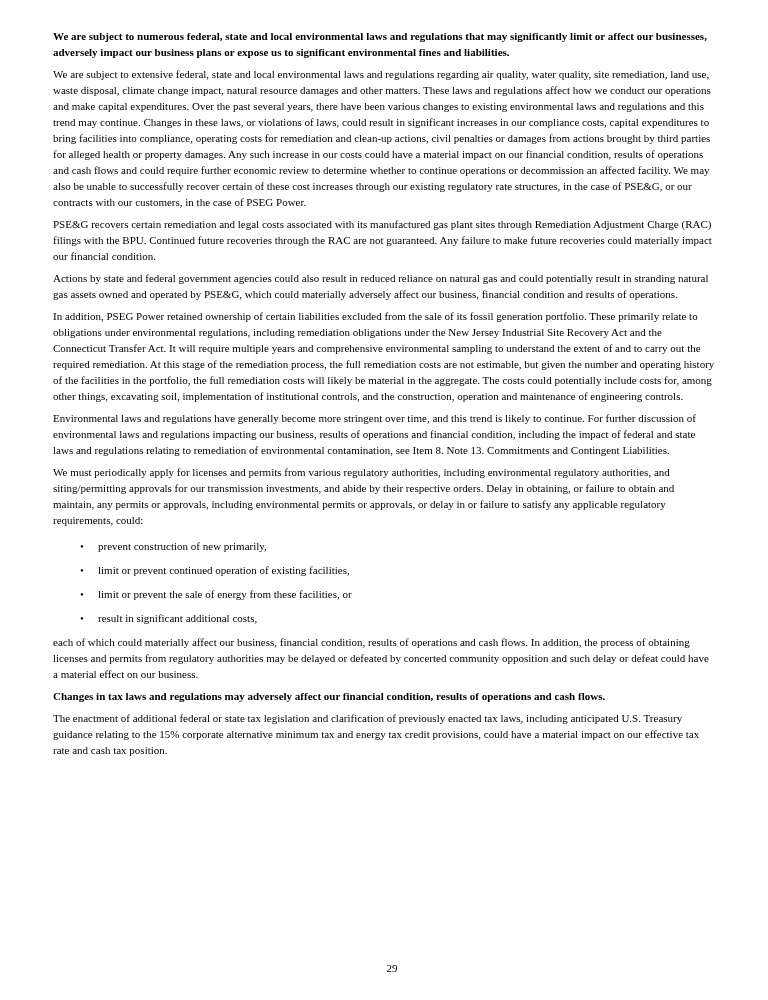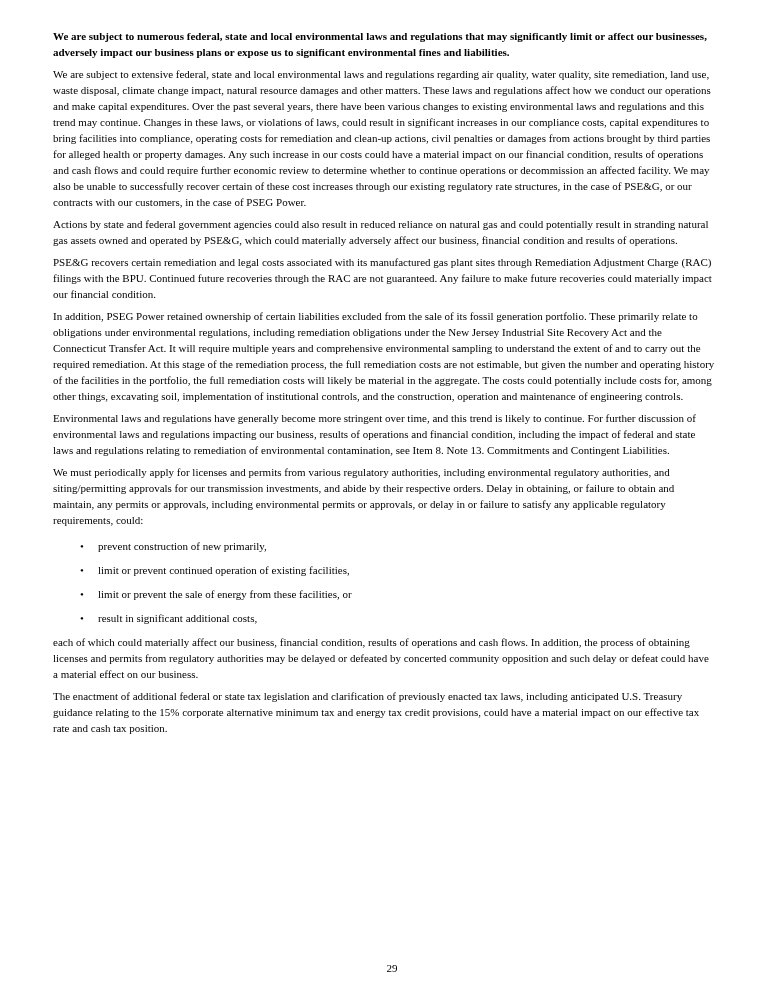--- a/index.html
+++ b/index.html
@@ -54,23 +54,23 @@
 </style>
 </head>
 <body>
 
 <div class="page">
 
   <p class="para bold-heading">We are subject to numerous federal, state and local environmental laws and regulations that may significantly limit or affect our businesses, adversely impact our business plans or expose us to significant environmental fines and liabilities.</p>
 
   <p class="para">We are subject to extensive federal, state and local environmental laws and regulations regarding air quality, water quality, site remediation, land use, waste disposal, climate change impact, natural resource damages and other matters. These laws and regulations affect how we conduct our operations and make capital expenditures. Over the past several years, there have been various changes to existing environmental laws and regulations and this trend may continue. Changes in these laws, or violations of laws, could result in significant increases in our compliance costs, capital expenditures to bring facilities into compliance, operating costs for remediation and clean-up actions, civil penalties or damages from actions brought by third parties for alleged health or property damages. Any such increase in our costs could have a material impact on our financial condition, results of operations and cash flows and could require further economic review to determine whether to continue operations or decommission an affected facility. We may also be unable to successfully recover certain of these cost increases through our existing regulatory rate structures, in the case of PSE&amp;G, or our contracts with our customers, in the case of PSEG Power.</p>
 
+  <p class="para">PSE&amp;G recovers certain remediation and legal costs associated with its manufactured gas plant sites through Remediation Adjustment Charge (RAC) filings with the BPU. Continued future recoveries through the RAC are not guaranteed. Any failure to make future recoveries could materially impact our financial condition.</p>
+
   <p class="para">Actions by state and federal government agencies could also result in reduced reliance on natural gas and could potentially result in stranding natural gas assets owned and operated by PSE&amp;G, which could materially adversely affect our business, financial condition and results of operations.</p>
-
-  <p class="para">PSE&amp;G recovers certain remediation and legal costs associated with its manufactured gas plant sites through Remediation Adjustment Charge (RAC) filings with the BPU. Continued future recoveries through the RAC are not guaranteed. Any failure to make future recoveries could materially impact our financial condition.</p>
 
   <p class="para">In addition, PSEG Power retained ownership of certain liabilities excluded from the sale of its fossil generation portfolio. These primarily relate to obligations under environmental regulations, including remediation obligations under the New Jersey Industrial Site Recovery Act and the Connecticut Transfer Act. It will require multiple years and comprehensive environmental sampling to understand the extent of and to carry out the required remediation. At this stage of the remediation process, the full remediation costs are not estimable, but given the number and operating history of the facilities in the portfolio, the full remediation costs will likely be material in the aggregate. The costs could potentially include costs for, among other things, excavating soil, implementation of institutional controls, and the construction, operation and maintenance of engineering controls.</p>
 
   <p class="para">Environmental laws and regulations have generally become more stringent over time, and this trend is likely to continue. For further discussion of environmental laws and regulations impacting our business, results of operations and financial condition, including the impact of federal and state laws and regulations relating to remediation of environmental contamination, see Item 8. Note 13. Commitments and Contingent Liabilities.</p>
 
 
   <p class="para">We must periodically apply for licenses and permits from various regulatory authorities, including environmental regulatory authorities, and siting/permitting approvals for our transmission investments, and abide by their respective orders. Delay in obtaining, or failure to obtain and maintain, any permits or approvals, including environmental permits or approvals, or delay in or failure to satisfy any applicable regulatory requirements, could:</p>
 
   <ul class="consequence-list">
     <li>
@@ -86,18 +86,19 @@
       <span>limit or prevent the sale of energy from these facilities, or</span>
     </li>
     <li>
       <span class="bullet">•</span>
       <span>result in significant additional costs,</span>
     </li>
   </ul>
 
   <p class="para">each of which could materially affect our business, financial condition, results of operations and cash flows. In addition, the process of obtaining licenses and permits from regulatory authorities may be delayed or defeated by concerted community opposition and such delay or defeat could have a material effect on our business.</p>
 
+  <p class="para bold-heading">Changes in tax laws and regulations may adversely affect our financial condition, results of operations and cash flows.</p>
 
   <p class="para">The enactment of additional federal or state tax legislation and clarification of previously enacted tax laws, including anticipated U.S. Treasury guidance relating to the 15% corporate alternative minimum tax and energy tax credit provisions, could have a material impact on our effective tax rate and cash tax position.</p>
 
   <div class="page-number">29</div>
 
 </div>
 
 </body></html>

